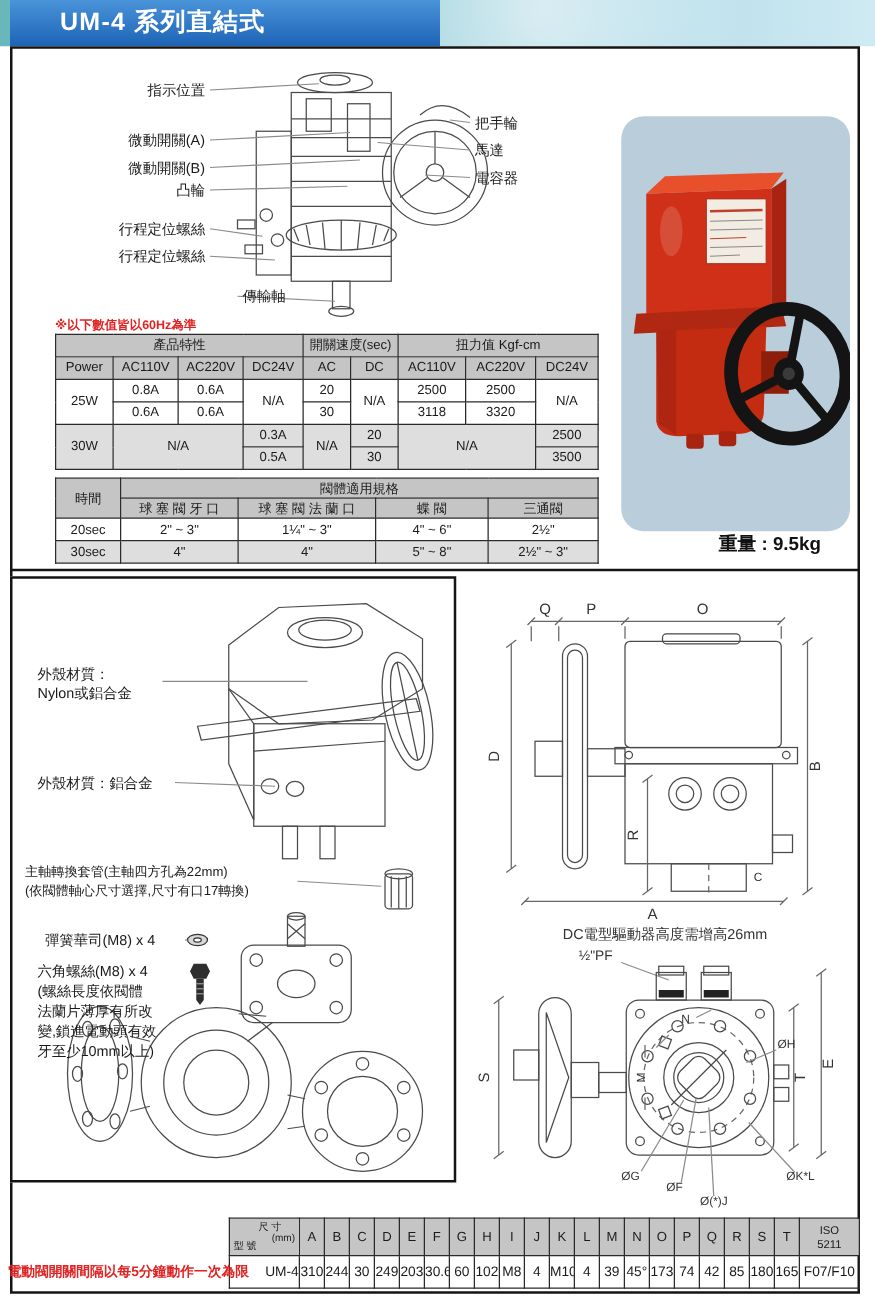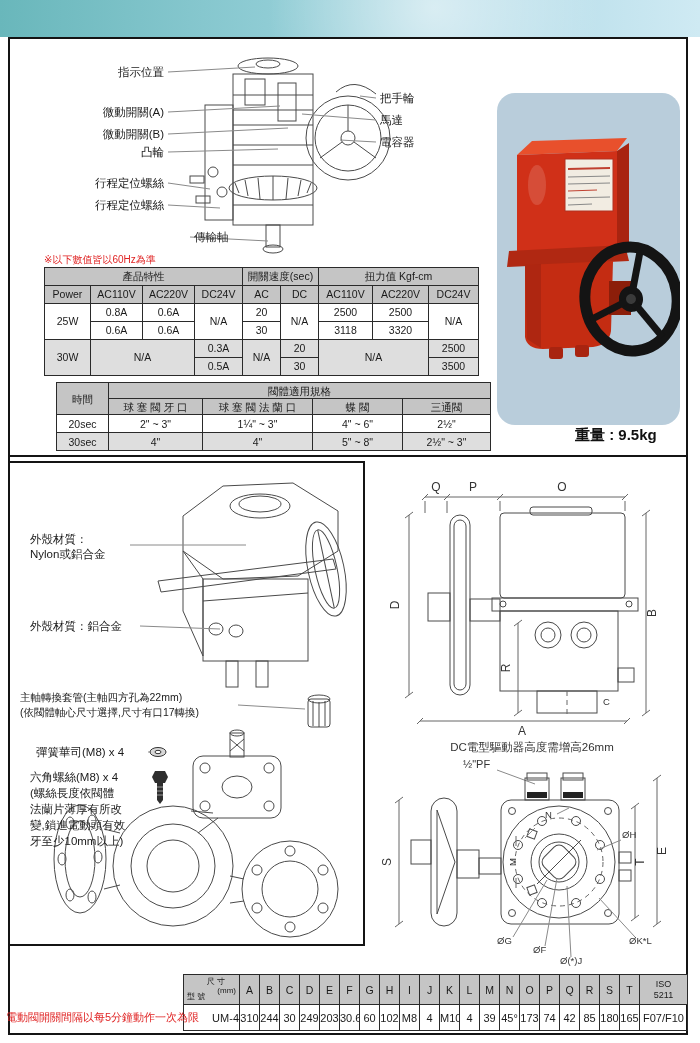--- a/index.html
+++ b/index.html
@@ -15,55 +15,56 @@
           color:#fff;font-size:20px;font-weight:bold;line-height:37px;padding-left:40px;letter-spacing:1px;}
   
   .frame{left:8px;top:37px;width:680px;height:998px;border:2px solid #141414;box-sizing:border-box;background:#fff;}
   .hdiv{left:8px;top:455px;width:680px;height:2px;background:#141414;}
   .midbox{left:8px;top:461px;width:357px;height:485px;border:2px solid #141414;box-sizing:border-box;background:#fff;}
   
   table{border-collapse:collapse;table-layout:fixed;}
   th,td{border:1px solid #2a2a2a;text-align:center;vertical-align:middle;padding:0;overflow:hidden;white-space:nowrap;}
   .t1{left:44px;top:267px;width:434px;font-size:10.5px;}
   .t1 th,.t1 td{height:17px;line-height:15px;}
-  .t2{left:56px;top:382px;width:434px;font-size:10.5px;}
+  .t2{left:44px;top:382px;width:434px;font-size:10.5px;}
   .t2 th{height:15px;line-height:14px;}
   .t2 td{height:17px;line-height:16px;}
   .hdr th{background:#c5c5c5;font-weight:normal;}
   .shade td{background:#dedede;}
   .dt{left:183px;top:974px;width:504px;font-size:9px;}
   .dt th{background:#c5c5c5;font-weight:normal;font-size:10.5px;height:29px;}
   .dt td{height:25px;font-size:11px;}
   .dt .model{font-size:11px;text-align:right;}
   .blk{display:block;line-height:11px;font-size:9px;}
   .corner{position:relative;background:#c5c5c5;
           background-image:linear-gradient(to bottom right,rgba(0,0,0,0) calc(50% - 0.7px),#555 calc(50%),rgba(0,0,0,0) calc(50% + 0.7px));text-align:right;}
   .corner span{position:absolute;font-size:8px;line-height:8px;}
   .c1{right:14px;top:3px;} .c2{right:3px;top:12px;} .c3{left:3px;bottom:3px;}
   
-  .rednote{color:#e02424;font-weight:normal;font-size:10px;}
+  .rednote{color:#e02424;font-weight:bold;font-size:10px;}
   .weight{font-size:15px;font-weight:bold;color:#111;}
   .photo{left:497px;top:93px;width:183px;height:332px;background:#b9cddb;border-radius:18px;overflow:hidden;}
   
   svg{position:absolute;overflow:visible;}
   .ln{stroke:#4a4a4a;stroke-width:1;fill:none;}
   .ld{stroke:#8a8a8a;stroke-width:1;fill:none;}
   .dim{stroke:#666;stroke-width:1;fill:none;}
   .dsh{stroke:#666;stroke-width:1;fill:none;stroke-dasharray:5 4;}
   text{font-family:"Liberation Sans","DejaVu Sans",sans-serif;fill:#1a1a1a;}
   .cjk{font-size:11.5px;}
   .dimt{font-size:12px;fill:#333;}
   .smt{font-size:9.5px;fill:#333;}
 </style>
 </head>
 <body>
 
 <div class="page">
 
   <div class="abs teal"></div>
+  <div class="abs banner">UM-4 系列直結式</div>
 
   <div class="abs frame"></div>
   <div class="abs hdiv"></div>
   <div class="abs midbox"></div>
 
   <svg class="abs" style="left:40px;top:50px;" width="440" height="212" viewBox="0 0 440 212">
 
     <ellipse class="ln" cx="228" cy="16" rx="30" ry="8"></ellipse>
     <ellipse class="ln" cx="228" cy="14" rx="12" ry="4"></ellipse>
 

